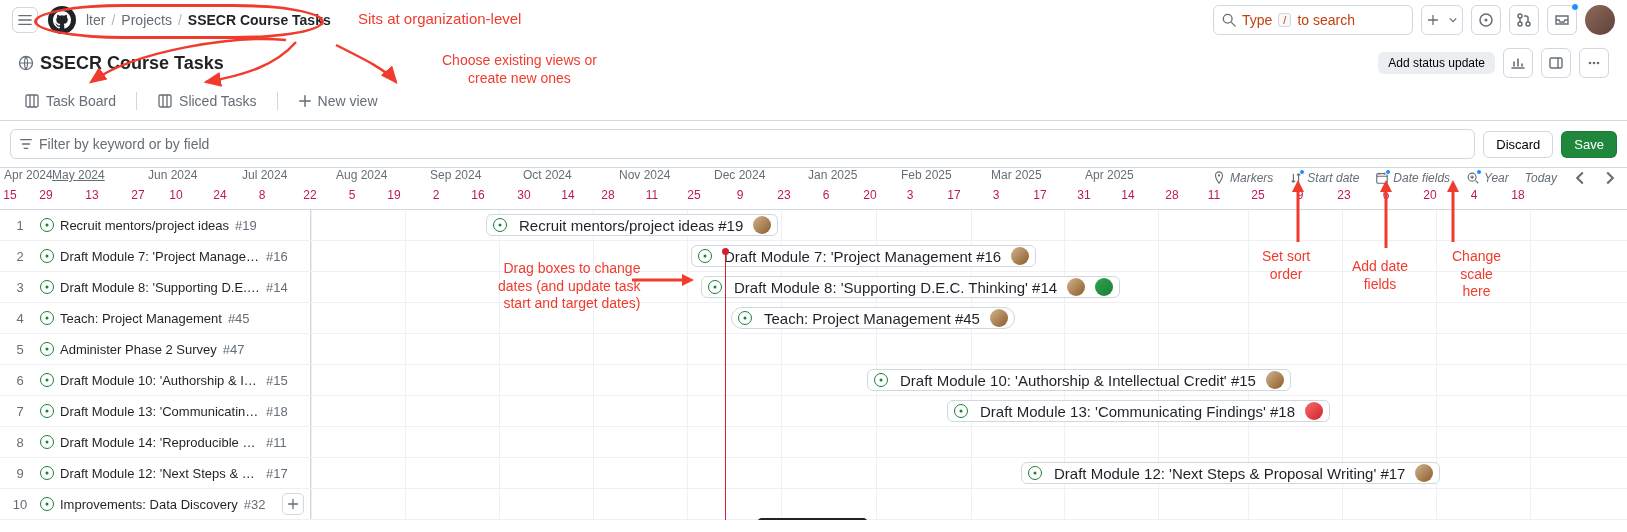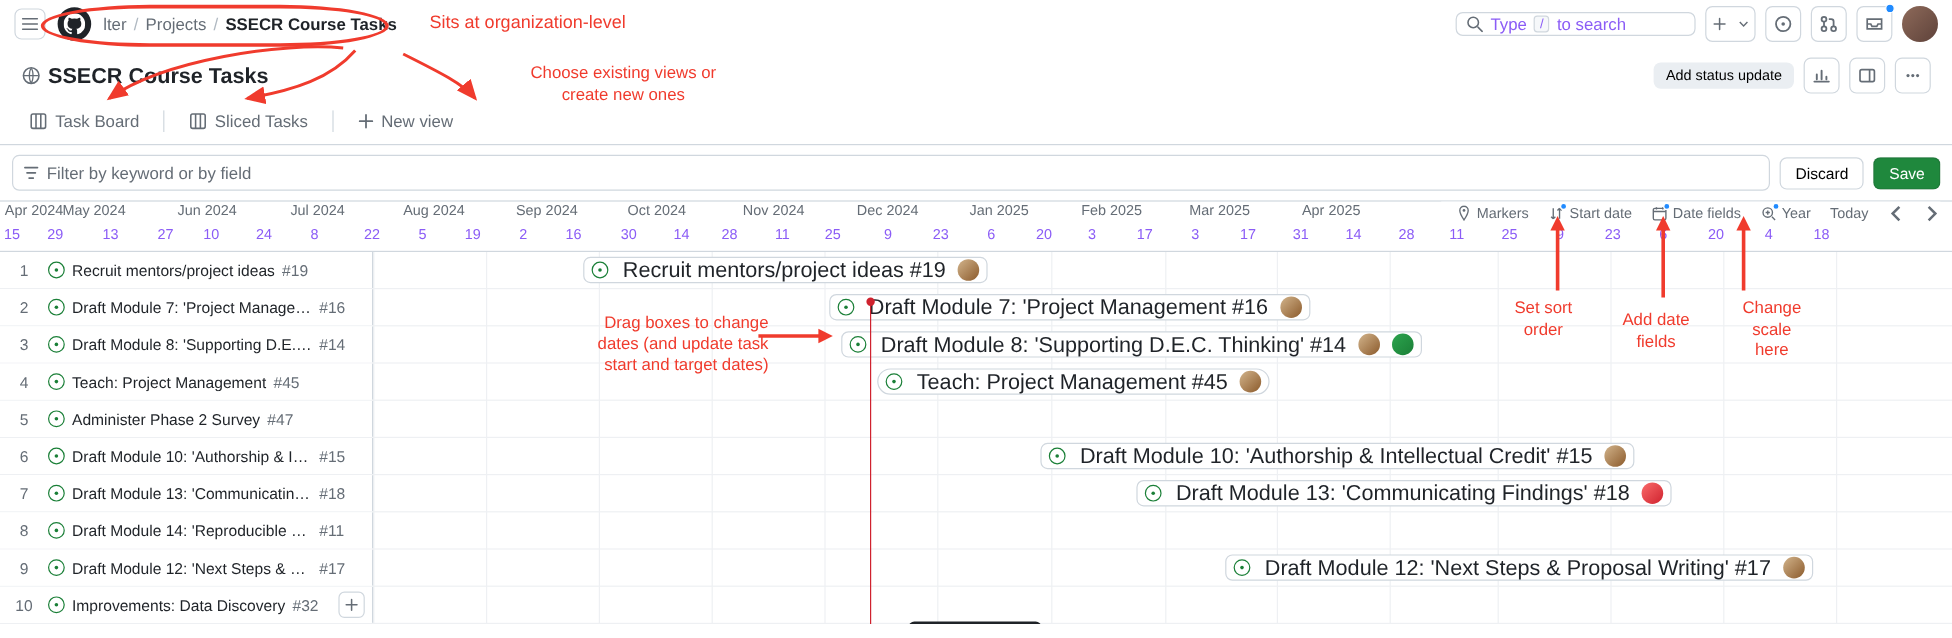--- a/index.html
+++ b/index.html
@@ -10,21 +10,21 @@
   .top-header { display: flex; align-items: center; height: 40px; padding: 0 12px; position: relative; }
   .hamburger { width: 26px; height: 26px; border: 1px solid #d0d7de; border-radius: 6px; display: flex; align-items: center; justify-content: center; cursor: pointer; }
   .hamburger svg { width: 14px; height: 14px; }
   .logo { width: 28px; height: 28px; border-radius: 50%; background: #1f2328; margin-left: 10px; display: flex; align-items: center; justify-content: center; cursor: pointer; }
   .logo svg { fill: #fff; width: 18px; height: 18px; }
   .breadcrumbs { display: flex; align-items: center; gap: 6px; margin-left: 10px; color: #656d76; }
   .breadcrumbs .sep { color: #afb8c1; }
   .breadcrumbs .current { font-weight: 600; color: #1f2328; }
 
   .top-right { display: flex; align-items: center; gap: 8px; margin-left: auto; }
-  .search-box { display: flex; align-items: center; border: 1px solid #d0d7de; border-radius: 6px; height: 20px; width: 200px; padding: 0 8px; color: #8b5cf6; gap: 6px; cursor: text; }
+  .search-box { display: flex; align-items: center; border: 1px solid #d0d7de; border-radius: 6px; height: 30px; width: 200px; padding: 0 8px; color: #c2410c; gap: 6px; cursor: text; }
   .kbd { border: 1px solid #d0d7de; border-radius: 3px; font-size: 11px; padding: 0 4px; background: #f6f8fa; }
   .icon-btn { width: 30px; height: 30px; border: 1px solid #d0d7de; border-radius: 6px; display: flex; align-items: center; justify-content: center; cursor: pointer; background: #fff; position: relative; }
   .icon-btn.split { width: 42px; justify-content: space-around; }
   .blue-dot { position: absolute; top: -3px; right: -3px; width: 8px; height: 8px; background: #218bff; border-radius: 50%; border: 1.5px solid #fff; }
   .avatar-img { width: 30px; height: 30px; border-radius: 50%; background: linear-gradient(135deg,#8e6a5a,#5e423a); cursor: pointer; }
 
   
   .title-row { display: flex; align-items: center; padding: 8px 18px 4px 18px; }
   .proj-title { display: flex; align-items: center; gap: 6px; font-size: 18px; font-weight: 600; }
   .proj-title svg { width: 16px; height: 16px; }
@@ -43,46 +43,46 @@
 
   
   .filter-row { display: flex; align-items: center; padding: 8px 10px; gap: 8px; }
   .filter-input { flex: 1; display: flex; align-items: center; border: 1px solid #d0d7de; border-radius: 6px; height: 30px; padding: 0 8px; color: #656d76; gap: 6px; cursor: text; }
   .btn-discard { background: #fff; border: 1px solid #d0d7de; border-radius: 6px; padding: 5px 12px; cursor: pointer; font-size: 13px; }
   .btn-save { background: #1f883d; color: #fff; border: 1px solid rgba(31,35,40,0.15); border-radius: 6px; padding: 5px 12px; cursor: pointer; font-size: 13px; font-weight:500; }
 
   
   .roadmap { border-top: 1px solid #d0d7de; position: relative; }
   .rm-controls { position:absolute; right:10px; top:0; height:20px; display:flex; align-items:center; gap:16px; font-size:12px; color:#656d76; background:#fff; padding-left:12px; z-index:5;}
-  .rm-ctrl { display: flex; align-items: flex-start; gap: 4px; cursor: pointer; position: relative; }
+  .rm-ctrl { display: flex; align-items: flex-start; gap: 4px; cursor: pointer; position: relative; font-style: italic; }
   .rm-ctrl .blue-dot { position:absolute; top:-2px; left:10px; width:6px; height:6px;}
   .rm-ctrl svg { width: 14px; height: 14px; }
 
   .months-row { display:flex; height:20px; position:relative; font-size:12px; color:#656d76; border-bottom:0;}
   .months-row span{ position:absolute; }
-  .days-row { display:flex; height:22px; position:relative; font-size:12px; color:#8b5cf6; border-bottom:1px solid #d0d7de;}
+  .days-row { display:flex; height:22px; position:relative; font-size:12px; color:#be185d; border-bottom:1px solid #d0d7de;}
   .days-row span{ position:absolute; transform:translateX(-50%);}
 
   .grid-cols { position:absolute; left:311px; right:0; top:0; bottom:0; z-index:0; }
   .grid-cols .col { position:absolute; top:0;bottom:0; border-left:1px solid #eef0f3; }
   .today-marker { position:absolute; left:725px; top:42px; bottom:0; width:1px; background:#cf222e; z-index:4;}
   .today-marker::before{ content:''; position:absolute; top:-4px; left:-3px; width:7px;height:7px; border-radius:50%; background:#cf222e;}
 
   
   .rows { position: relative; }
   .row { display:flex; height:31px; border-bottom:1px solid #eef0f3; position:relative; }
   .row-left { width:311px; flex:none; display:flex; align-items:center; border-right:1px solid #d0d7de; background:#fff; z-index:3; position:relative;}
   .row-num { width:40px; text-align:center; color:#656d76; font-size:13px;}
   .issue-dot { width:14px;height:14px; border:1.6px solid #1a7f37; border-radius:50%; position:relative; flex:none; margin-right:6px;}
   .issue-dot::after{ content:''; width:3px;height:3px; background:#1a7f37; border-radius:50%; position:absolute; top:50%;left:50%; transform:translate(-50%,-50%);}
   .row-title { white-space:nowrap; overflow:hidden; text-overflow:ellipsis; font-size:13px; max-width:200px;}
   .row-issue { color:#656d76; margin-left:6px; font-size:13px;}
 
   .row-right { position:relative; flex:1; z-index:2;}
-  .bar { position:absolute; top:4px; height:22px; background:#fff; border:1px solid #d0d7de; border-radius:6px; display:flex; align-items:center; padding:0 6px; gap:6px; font-size:18px; white-space:nowrap; cursor:grab; }
+  .bar { position:absolute; top:4px; height:22px; background:#fff; border:1px solid #d0d7de; border-radius:6px; display:flex; align-items:center; padding:0 6px; gap:6px; font-size:15px; white-space:nowrap; cursor:grab; }
   .bar .mini-av { width:18px;height:18px;border-radius:50%; background:linear-gradient(135deg,#d2b48c,#8b5a2b); margin-left:4px;}
   .bar .mini-av.green { background:linear-gradient(135deg,#2da44e,#1a7f37);}
   .bar .mini-av.red { background:linear-gradient(135deg,#fa6b6b,#cf222e);}
   
   .tooltip { position:absolute; background:#1f2328; color:#fff; font-size:11px; border-radius:5px; padding:4px 8px; z-index:20;}
 
   .add-btn { width:22px;height:22px; border:1px solid #d0d7de; border-radius:5px; display:flex;align-items:center;justify-content:center; cursor:pointer; margin-left:auto; margin-right:6px; background:#fff;}
 
   
   .ann { position:absolute; color:#f03b2d; font-weight:500; z-index:30; pointer-events:none; font-size:15px;}
@@ -262,21 +262,21 @@
       </span>
     <span class="rm-ctrl">
         <svg width="10" height="10" viewBox="0 0 10 10">
           <path d="M3 1l4 4-4 4" fill="none" stroke="#656d76" stroke-width="1.5"></path>
         </svg>
       </span>
   </div>
 
   <div class="months-row" id="months">
       <span style="left: 4px;">Apr 2024</span>
-      <span style="left: 52px;">May 2024</span>
+      <span style="left: 52px; text-decoration: underline;">May 2024</span>
       <span style="left: 148px;">Jun 2024</span>
       <span style="left: 242px;">Jul 2024</span>
       <span style="left: 336px;">Aug 2024</span>
       <span style="left: 430px;">Sep 2024</span>
       <span style="left: 523px;">Oct 2024</span>
       <span style="left: 619px;">Nov 2024</span>
       <span style="left: 714px;">Dec 2024</span>
       <span style="left: 808px;">Jan 2025</span>
       <span style="left: 901px;">Feb 2025</span>
       <span style="left: 991px;">Mar 2025</span>

